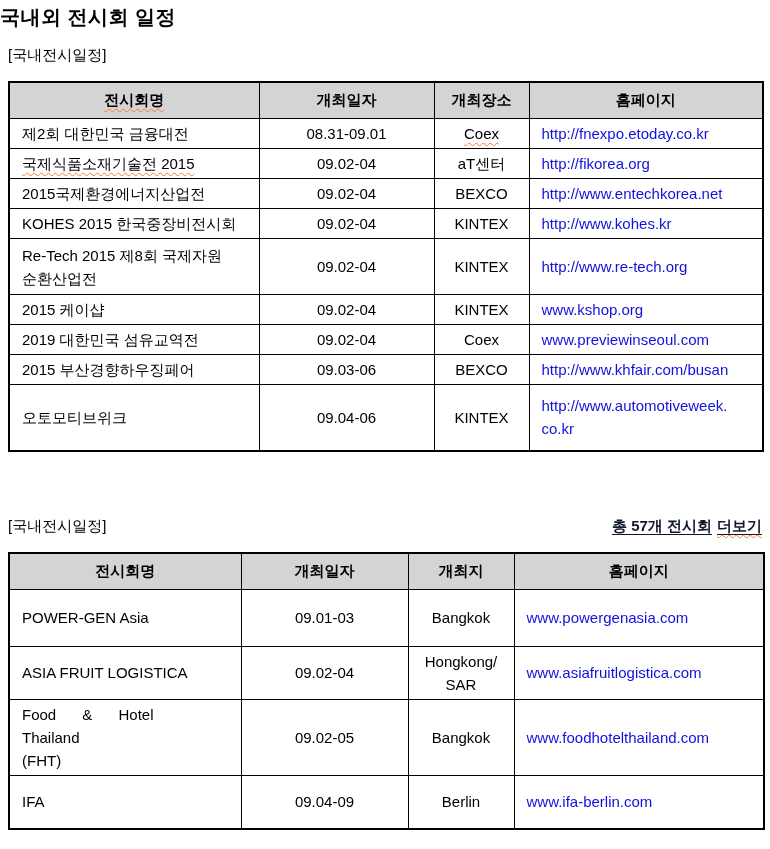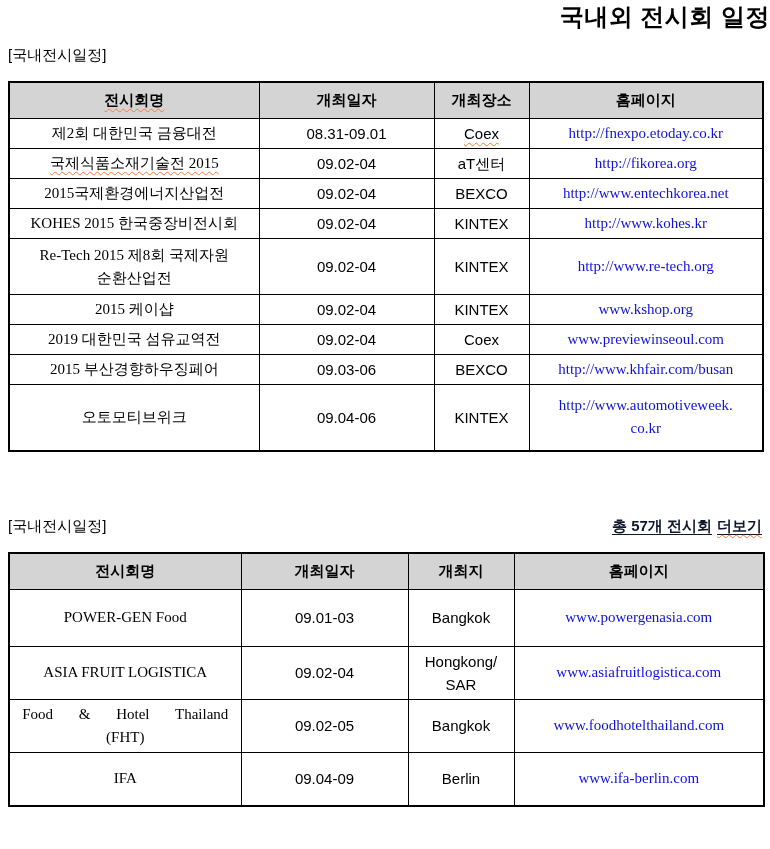--- a/index.html
+++ b/index.html
@@ -2,21 +2,21 @@
 <html style="--link: #1111dd; --headerBg: #d4d4d4; --misspell: #ff7733; --border: #000000;"><head>
 <meta charset="utf-8">
 <style>
   html, body { margin:0; padding:0; background:#ffffff; }
   body {
     width:770px; height:849px; overflow:hidden;
     font-family:"Liberation Sans","DejaVu Sans",sans-serif;
     color:#000;
   }
   .title {
-    text-align:right; font-size:24px; font-weight:bold;
+    text-align:left; font-size:20px; font-weight:bold;
     margin:2px 0 0 0; line-height:30px; letter-spacing:0.5px;
   }
   .section-row {
     display:flex; justify-content:space-between; align-items:flex-end;
     margin:16px 8px;
   }
   #section1-row { margin-top:13px; }
   #section2-row { margin-top:64px; }
   .section-label { font-size:15px; line-height:20px; }
   .more-link {
@@ -30,21 +30,21 @@
     margin-left:8px; border:2px solid var(--border,#000);
   }
   #table1 { width:754px; margin-top:8px; }
   #table2 { width:755px; margin-top:12px; }
   th, td { border:1px solid var(--border,#000); overflow:hidden; }
   th {
     background:var(--headerBg,#d4d4d4); font-weight:bold; font-size:15px;
     text-align:center; padding:8px;
   }
   td { font-size:15px; line-height:23px; vertical-align:middle; padding:0; }
-  td.name, td.link { text-align:center; padding:3px 6px; white-space:pre-line;font-family:Liberation Serif, serif; }
+  td.name, td.link { text-align:left; padding:3px 12px; white-space:pre-line; }
   td.date, td.venue { text-align:center; white-space:pre-line; }
   a.url { color:var(--link,#0000ee); text-decoration:none; white-space:pre-line; cursor:pointer; word-break:break-word; }
   .misspell {
     text-decoration-line:underline; text-decoration-style:wavy;
     text-decoration-color:var(--misspell,#ff7733);
     text-decoration-thickness:1px; text-underline-offset:3px;
   }
   .more-link .misspell { text-decoration:underline wavy var(--misspell,#ff7733); text-decoration-thickness:1px; }
   .justify-wide { word-spacing:22px; }
 </style>
@@ -143,21 +143,21 @@
       <col style="width:250px">
     </colgroup>
   <tbody>
       <tr style="height:34px">
     <th>전시회명</th>
     <th>개최일자</th>
     <th>개최지</th>
     <th>홈페이지</th>
   </tr>
   <tr style="height:57px">
-    <td class="name">POWER-GEN Food</td>
+    <td class="name">POWER-GEN Asia</td>
     <td class="date">09.01-03</td>
     <td class="venue">Bangkok</td>
     <td class="link"><a class="url">www.powergenasia.com</a></td>
   </tr>
   <tr style="height:53px">
     <td class="name">ASIA FRUIT LOGISTICA</td>
     <td class="date">09.02-04</td>
     <td class="venue">Hongkong/
 SAR</td>
     <td class="link"><a class="url">www.asiafruitlogistica.com</a></td>

